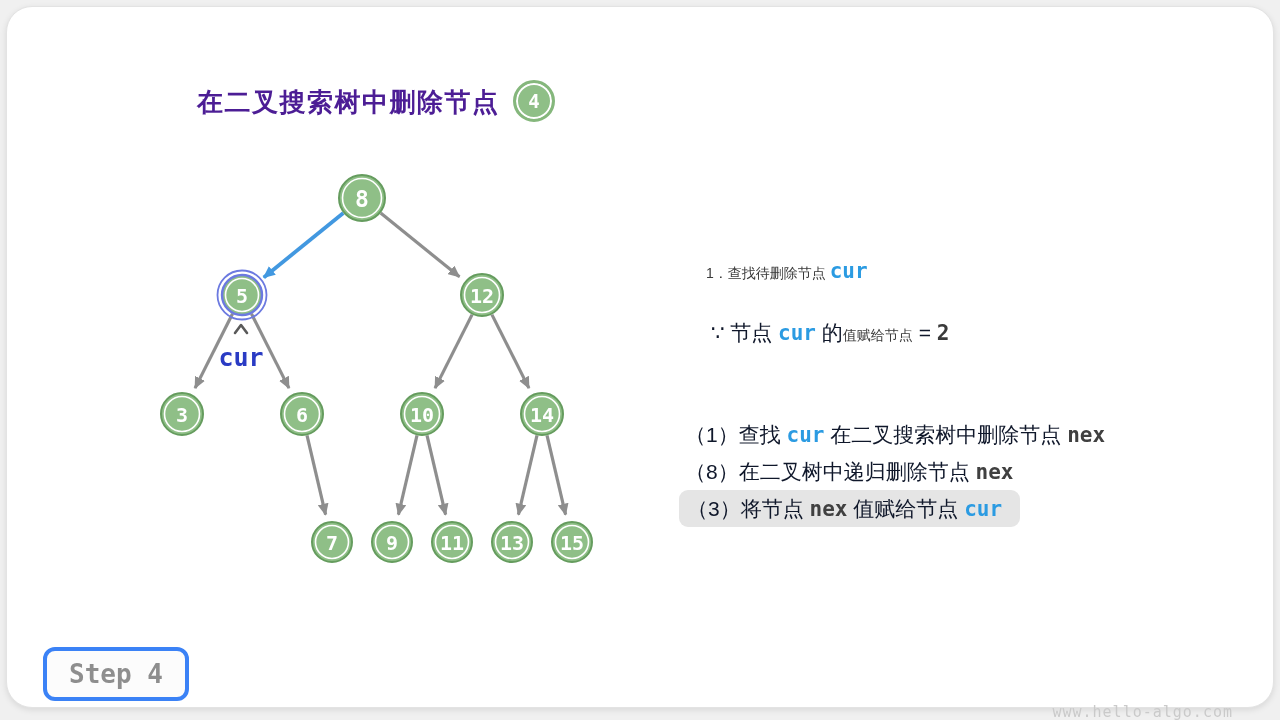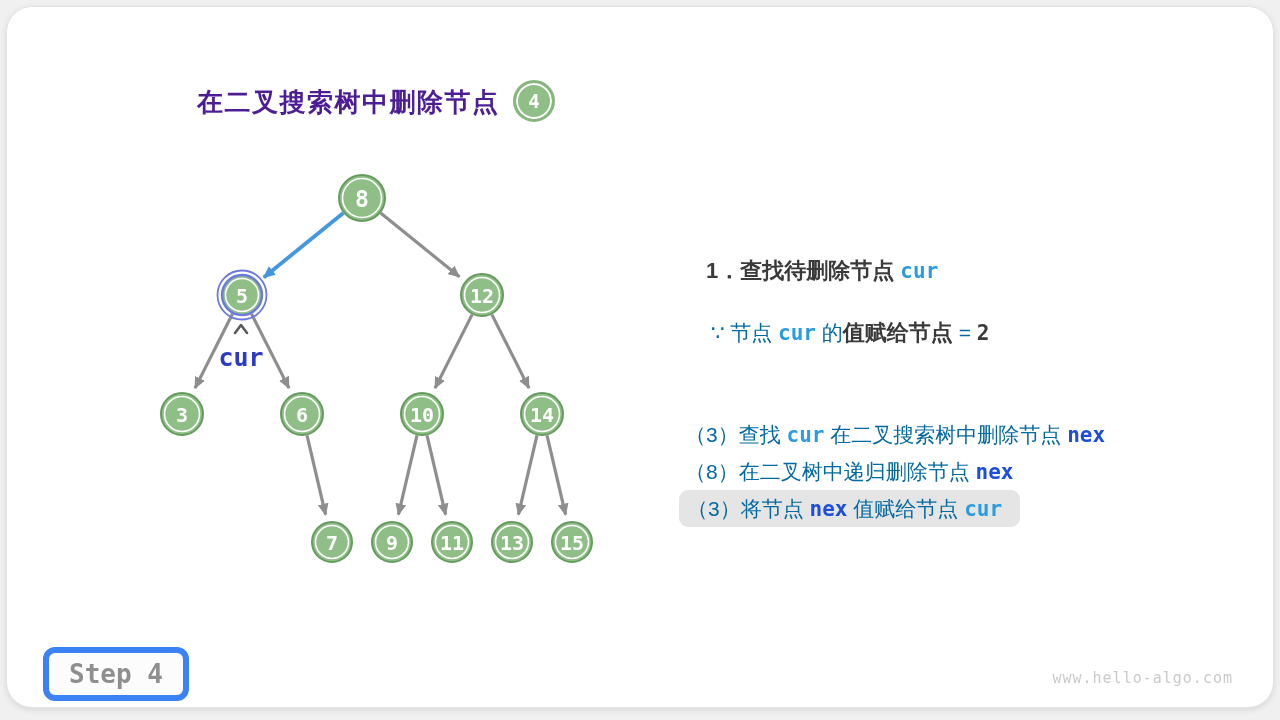--- a/index.html
+++ b/index.html
@@ -30,44 +30,44 @@
     color: #FFFFFF; font-family: "DejaVu Sans Mono", "Liberation Mono", monospace;
     font-weight: 700; font-size: 19px;
   }
   .tree-svg { position: absolute; left: 0; top: 0; }
   .panel { position: absolute; left: 0; top: 0; width: 1280px; height: 720px; pointer-events: none; }
   .line {
     position: absolute; white-space: pre;
     font-size: 21px; color: #3E3E3E; line-height: 37px; height: 37px;
   }
   .line.highlight { background: #E5E5E5; border-radius: 9px; padding: 0 18px 0 8px; }
-  .seg-bold { font-weight: 700; font-size: 22px; color: #3A3A3A; }
-  .seg-normal { font-weight: 400; color: #0369a1; }
+  .seg-bold { font-weight: 400; font-size: 14px; color: #3A3A3A; }
+  .seg-normal { font-weight: 400; color: #0f172a; }
   .seg-cur {
     color: #2B9BE2; font-weight: 700; font-size: 21px;
     font-family: "DejaVu Sans Mono", "Liberation Mono", monospace;
   }
   .seg-nex {
-    color: #1d4ed8; font-weight: 700; font-size: 21px;
+    color: #404040; font-weight: 700; font-size: 21px;
     font-family: "DejaVu Sans Mono", "Liberation Mono", monospace;
   }
   .seg-code-dark {
     color: #3A3A3A; font-weight: 700; font-size: 21px;
     font-family: "DejaVu Sans Mono", "Liberation Mono", monospace;
   }
   .step-box {
     position: absolute; left: 36px; top: 640px; width: 146px; height: 54px;
-    background: #FCFCFC; border: 6px solid #3b82f6; border-radius: 12px;
+    background: #FCFCFC; border: 4px solid #3b82f6; border-radius: 12px;
     box-sizing: border-box;
     display: flex; align-items: center; justify-content: center;
     font-family: "DejaVu Sans Mono", "Liberation Mono", monospace;
     font-weight: 700; font-size: 26px; color: #8E8E8E; white-space: pre;
   }
   .watermark {
-    position: absolute; right: 40px; top: 662px;
+    position: absolute; right: 40px; top: 696px;
     font-family: "DejaVu Sans Mono", "Liberation Mono", monospace;
     font-size: 15px; color: #CACACA; letter-spacing: 1px;
   }
 </style>
 </head>
 <body>
 
 <div class="card">
   <div class="page-title">在二叉搜索树中删除节点</div>
   <div class="badge">
@@ -155,20 +155,20 @@
         <circle cx="565" cy="535" r="16.5" fill="none" stroke="#FFFFFF" stroke-width="1.6"></circle>
         <text x="565" y="536" text-anchor="middle" dominant-baseline="central" fill="#FFFFFF" font-size="20" font-weight="700" font-family="&quot;DejaVu Sans Mono&quot;, &quot;Liberation Mono&quot;, monospace">15</text>
       </g>
       <path d="M228,326 L234,318 L240,326" fill="none" stroke="#5A5A5A" stroke-width="2.6" stroke-linecap="round" stroke-linejoin="round"></path>
       <text x="234" y="350" text-anchor="middle" dominant-baseline="central" fill="#2A3BC4" font-size="25" font-weight="700" font-family="&quot;DejaVu Sans Mono&quot;, &quot;Liberation Mono&quot;, monospace">cur</text>
     </svg>
 
   <div class="panel">
       <div class="line" style="left: 699px; top: 245px;"><span class="seg-bold">1．查找待删除节点 </span><span class="seg-cur">cur</span></div>
       <div class="line" style="left: 704px; top: 307px;"><span class="seg-normal">∵ 节点 </span><span class="seg-cur">cur</span><span class="seg-normal"> 的</span><span class="seg-bold">值赋给节点</span><span class="seg-normal"> = </span><span class="seg-code-dark">2</span></div>
-      <div class="line" style="left: 678px; top: 409px;"><span class="seg-normal">（3）查找 </span><span class="seg-cur">cur</span><span class="seg-normal"> 在二叉搜索树中删除节点 </span><span class="seg-nex">nex</span></div>
+      <div class="line" style="left: 678px; top: 409px;"><span class="seg-normal">（1）查找 </span><span class="seg-cur">cur</span><span class="seg-normal"> 在二叉搜索树中删除节点 </span><span class="seg-nex">nex</span></div>
       <div class="line" style="left: 678px; top: 446px;"><span class="seg-normal">（8）在二叉树中递归删除节点 </span><span class="seg-nex">nex</span></div>
       <div class="line highlight" style="left: 672px; top: 483px; text-align: center;"><span class="seg-normal">（3）将节点 </span><span class="seg-nex">nex</span><span class="seg-normal"> 值赋给节点 </span><span class="seg-cur">cur</span></div>
     </div>
 
   <div class="step-box">Step 4</div>
   <div class="watermark">www.hello-algo.com</div>
 </div>
 
 </body></html>

